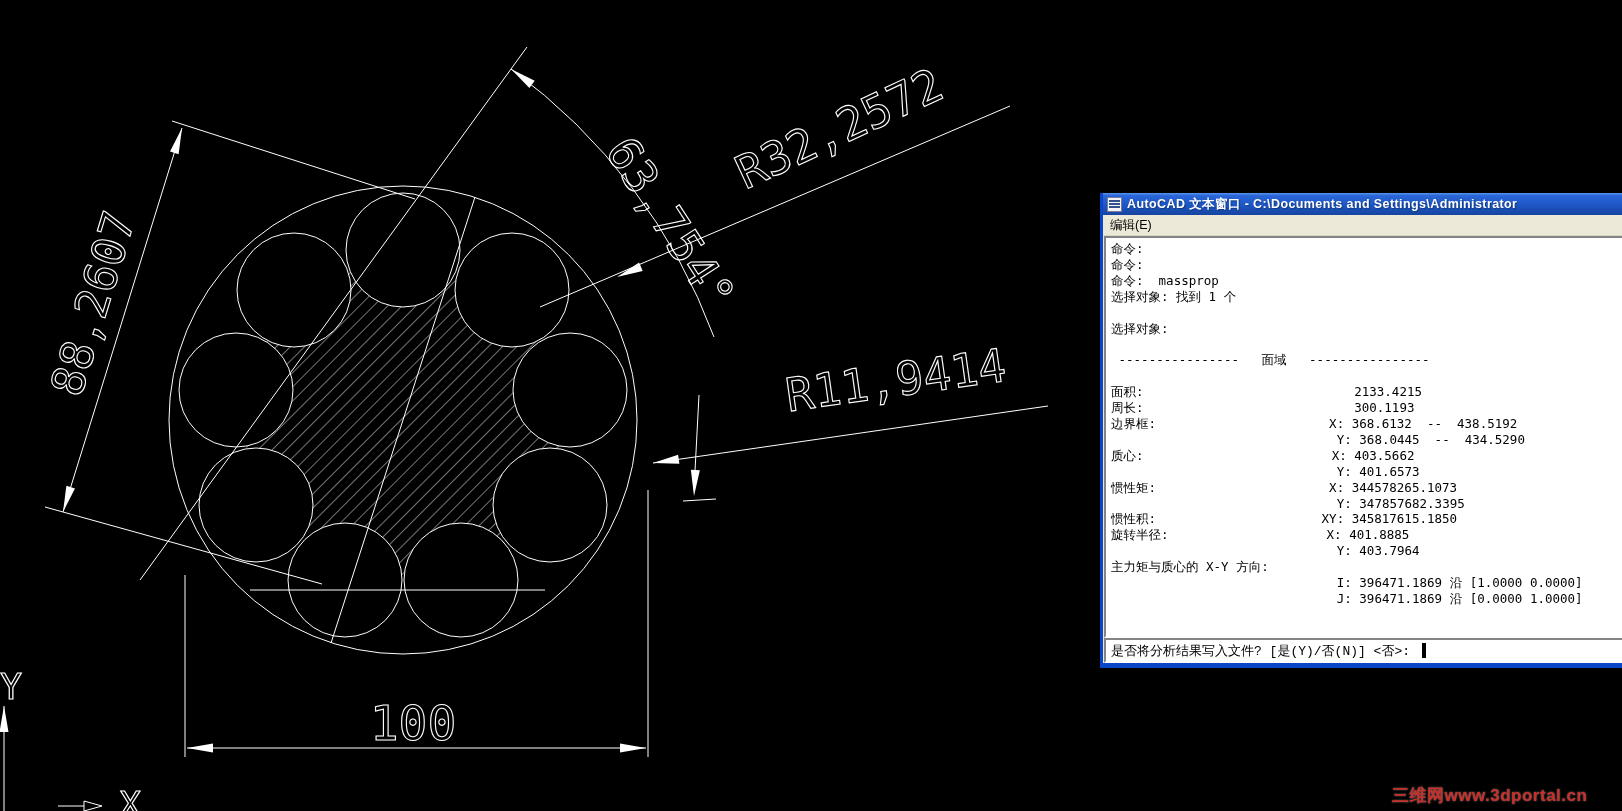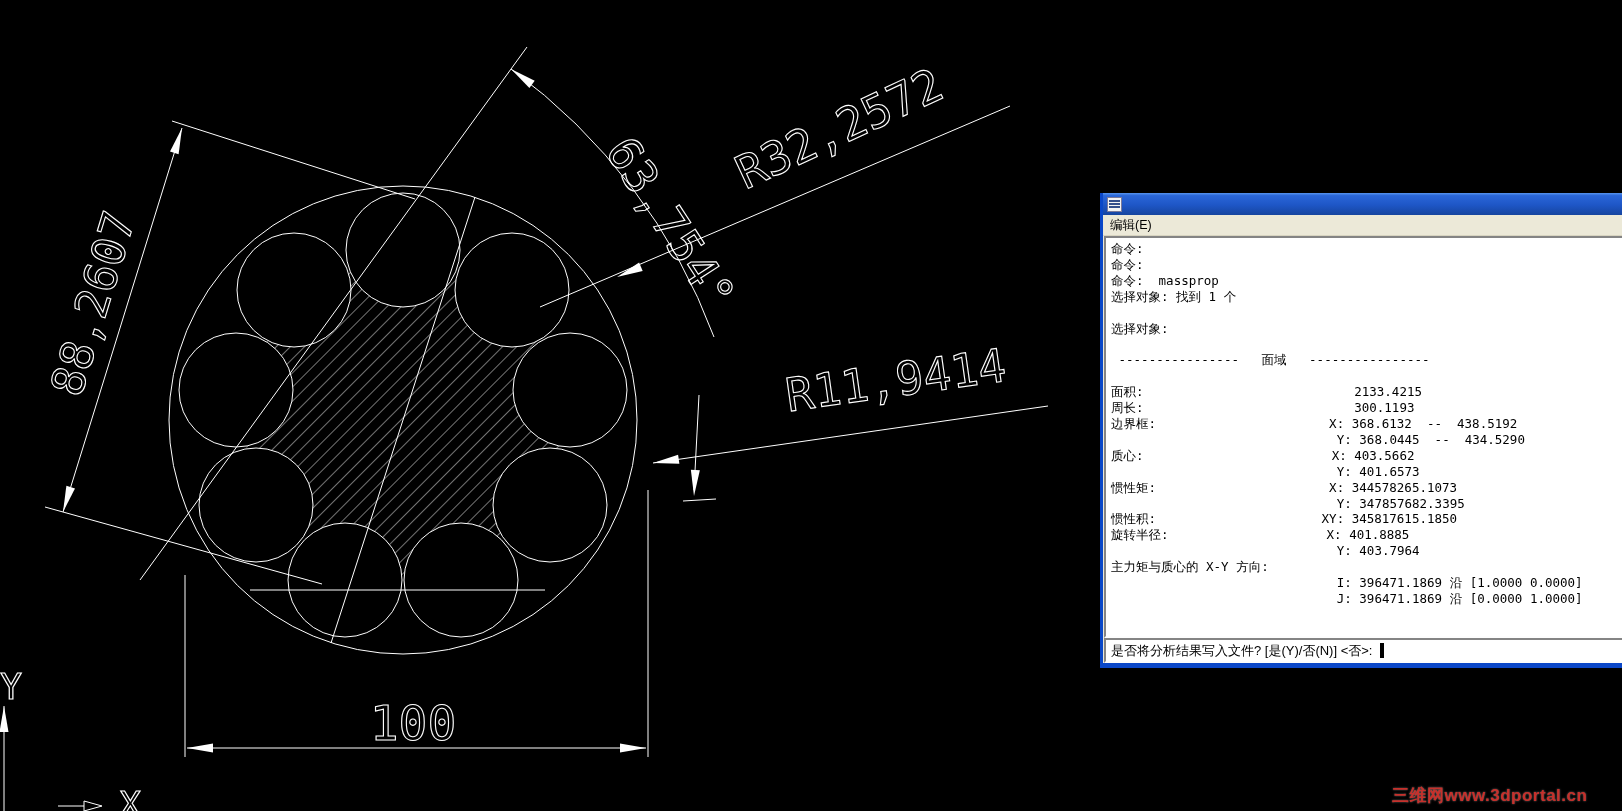--- a/index.html
+++ b/index.html
@@ -24,21 +24,21 @@
            border-bottom:1px solid #d8d4c0;}
   .menu-item{font:12.5px "Liberation Sans",sans-serif;color:#000;padding:6px 7px;}
   .console-wrap{flex:1;background:#fff;margin-left:1px;border:2px solid;
                 border-color:#848484 #fdfdfd #fdfdfd #848484;overflow:hidden;
                 padding:3px 0 0 5px;box-sizing:border-box;}
   pre.console{margin:0;font-family:"DejaVu Sans Mono",monospace;font-size:12.5px;
               line-height:15.9px;color:#000;}
   .prompt-bar{flex:0 0 25px;background:#fff;margin-left:1px;display:flex;align-items:center;
               border-left:2px solid #848484;border-right:2px solid #fdfdfd;border-bottom:2px solid #fdfdfd;
               border-top:2px solid #848484;padding-left:5px;box-sizing:border-box;}
-  .prompt-text{font-family:Liberation Sans, sans-serif;font-size:13px;color:#000;white-space:pre;}
+  .prompt-text{font-family:Liberation Mono, monospace;font-size:13px;color:#000;white-space:pre;}
   .text-cursor{display:inline-block;width:4px;height:15px;background:#000;margin-left:4px;}
 
   
   .watermark{position:absolute;left:1392px;top:784px;font:bold 17px "Liberation Sans",sans-serif;
              letter-spacing:.5px;text-shadow:0 0 2px rgba(255,255,255,.45);}
 </style>
 </head>
 <body>
 
 <div class="canvas">
@@ -122,20 +122,21 @@
     </g>
   </svg>
 
   <div class="acad-window">
     <div class="titlebar">
       <span class="win-icon">
         <i></i>
           <i></i>
           <i></i>
       </span>
+      <span class="title">AutoCAD 文本窗口 - C:\Documents and Settings\Administrator</span>
     </div>
     <div class="menubar">
       <span class="menu-item">编辑(E)</span>
     </div>
     <div class="console-wrap">
       <pre class="console">命令:
 命令:
 命令:  massprop
 选择对象: 找到 1 个
 

